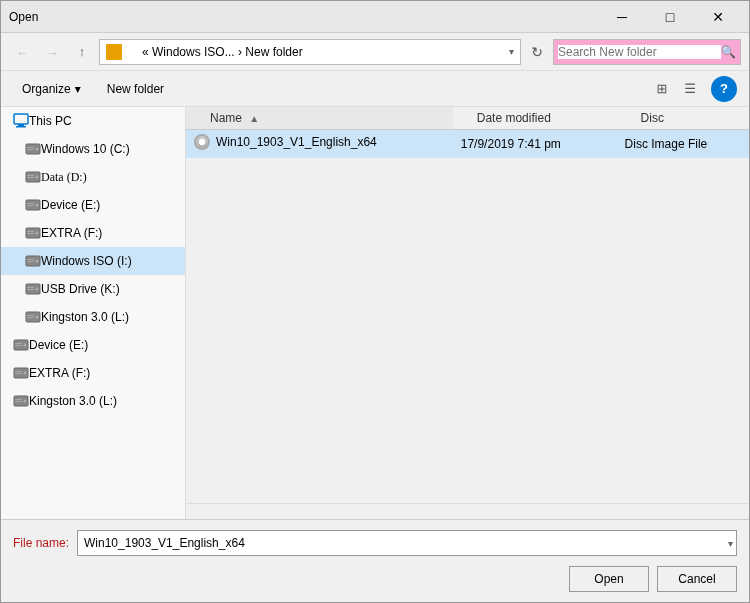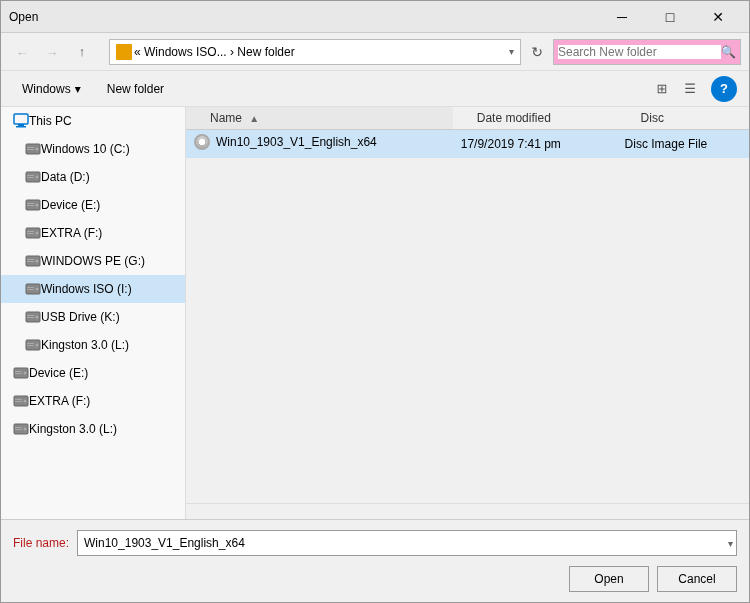--- a/index.html
+++ b/index.html
@@ -62,23 +62,22 @@
     }
     .nav-btn.disabled { color: #bbb; cursor: default; }
     .address-bar {
       flex: 1;
       height: 26px;
       border: 1px solid #bbb;
       background: white;
       display: flex;
       align-items: center;
       padding: 0 6px;
-      gap: 2px;
-      font-size: 12px;
-      margin-left: 10px;
+      gap: 20px;
+      font-size: 12px;
     }
     .address-icon {
       width: 16px; height: 16px;
       background: #e8a000;
       border-radius: 1px;
       display: inline-block;
       flex-shrink: 0;
     }
     .address-text {
       flex: 1;
@@ -336,21 +335,21 @@
     <button class="address-refresh">↻</button>
 
     <div class="search-bar">
       <input class="search-input" type="text" placeholder="Search New folder" style="">
       <span class="search-icon">🔍</span>
     </div>
   </div>
 
   <div class="toolbar">
     <button class="toolbar-btn">
-      <span>Windows</span>
+      <span>Organize</span>
       <span>▾</span>
     </button>
     <button class="toolbar-btn">New folder</button>
     <div class="toolbar-sep"></div>
     <div class="view-btns">
       <button class="view-btn">⊞</button>
       <button class="view-btn">☰</button>
     </div>
     <button class="help-btn">?</button>
   </div>
@@ -381,21 +380,21 @@
         </div>
         <div class="sidebar-item indent1">
           <span class="drive-icon">
             <svg width="16" height="16" viewBox="0 0 16 16">
               <rect x="1" y="3" width="14" height="10" rx="1" fill="#888" stroke="#666" stroke-width="1"></rect>
               <circle cx="12" cy="8" r="1.5" fill="#aaa"></circle>
               <rect x="2" y="6" width="7" height="1" fill="#aaa" rx="0.5"></rect>
               <rect x="2" y="8" width="7" height="1" fill="#aaa" rx="0.5"></rect>
             </svg>
           </span>
-          <span style="overflow: hidden; text-overflow: ellipsis; white-space: nowrap;">Data (D:)</span>
+          <span style="overflow: hidden; text-overflow: ellipsis; white-space: nowrap; font-family: Liberation Serif, serif;">Data (D:)</span>
         </div>
         <div class="sidebar-item indent1">
           <span class="drive-icon">
             <svg width="16" height="16" viewBox="0 0 16 16">
               <rect x="1" y="3" width="14" height="10" rx="1" fill="#888" stroke="#666" stroke-width="1"></rect>
               <circle cx="12" cy="8" r="1.5" fill="#aaa"></circle>
               <rect x="2" y="6" width="7" height="1" fill="#aaa" rx="0.5"></rect>
               <rect x="2" y="8" width="7" height="1" fill="#aaa" rx="0.5"></rect>
             </svg>
           </span>
@@ -404,31 +403,20 @@
         <div class="sidebar-item indent1">
           <span class="drive-icon">
             <svg width="16" height="16" viewBox="0 0 16 16">
               <rect x="1" y="3" width="14" height="10" rx="1" fill="#888" stroke="#666" stroke-width="1"></rect>
               <circle cx="12" cy="8" r="1.5" fill="#aaa"></circle>
               <rect x="2" y="6" width="7" height="1" fill="#aaa" rx="0.5"></rect>
               <rect x="2" y="8" width="7" height="1" fill="#aaa" rx="0.5"></rect>
             </svg>
           </span>
           <span style="overflow: hidden; text-overflow: ellipsis; white-space: nowrap;">EXTRA (F:)</span>
-        </div>
-        <div class="sidebar-item indent1">
-          <span class="drive-icon">
-            <svg width="16" height="16" viewBox="0 0 16 16">
-              <rect x="1" y="3" width="14" height="10" rx="1" fill="#888" stroke="#666" stroke-width="1"></rect>
-              <circle cx="12" cy="8" r="1.5" fill="#aaa"></circle>
-              <rect x="2" y="6" width="7" height="1" fill="#aaa" rx="0.5"></rect>
-              <rect x="2" y="8" width="7" height="1" fill="#aaa" rx="0.5"></rect>
-            </svg>
-          </span>
-          <span style="overflow: hidden; text-overflow: ellipsis; white-space: nowrap;">WINDOWS PE (G:)</span>
         </div>
         <div class="sidebar-item indent1 selected">
           <span class="drive-icon">
             <svg width="16" height="16" viewBox="0 0 16 16">
               <rect x="1" y="3" width="14" height="10" rx="1" fill="#888" stroke="#666" stroke-width="1"></rect>
               <circle cx="12" cy="8" r="1.5" fill="#aaa"></circle>
               <rect x="2" y="6" width="7" height="1" fill="#aaa" rx="0.5"></rect>
               <rect x="2" y="8" width="7" height="1" fill="#aaa" rx="0.5"></rect>
             </svg>
           </span>

